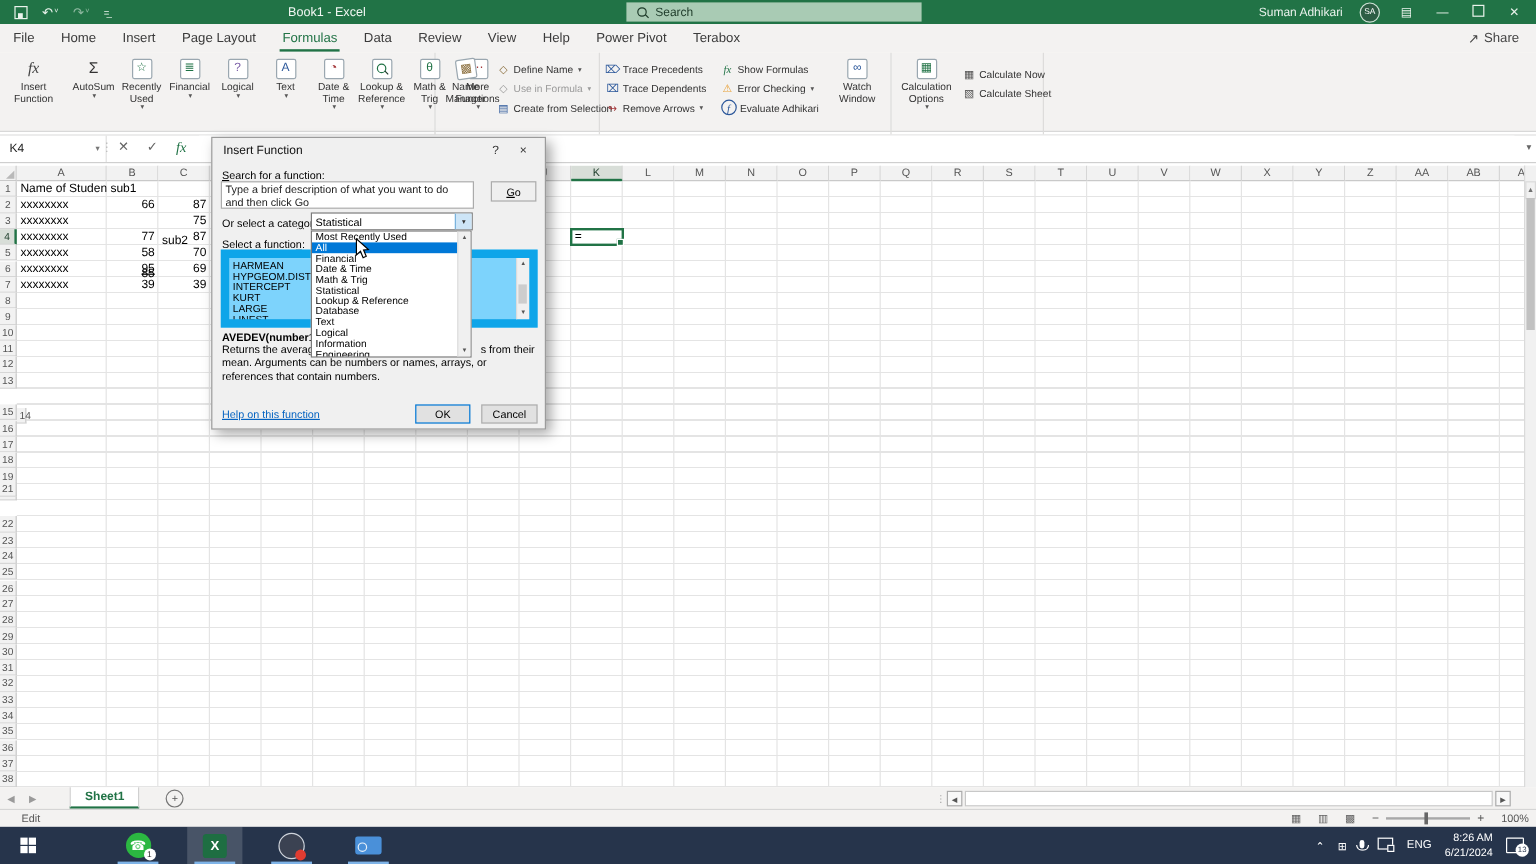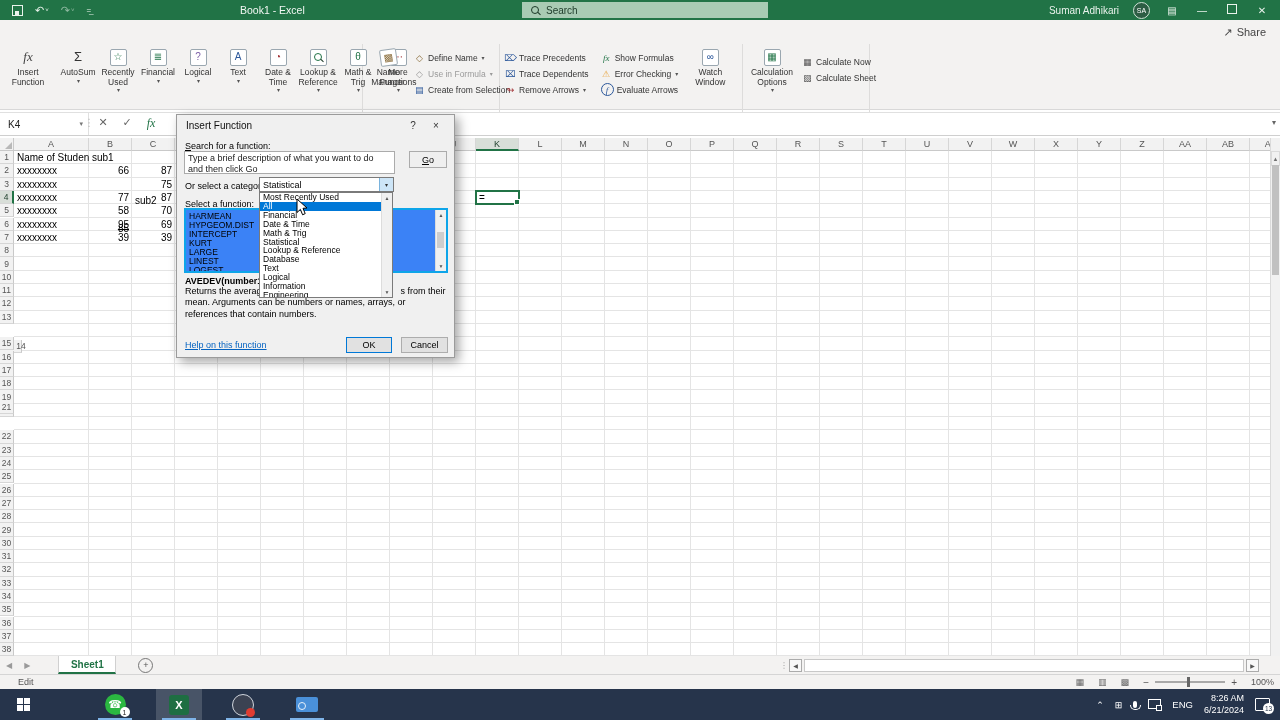--- a/index.html
+++ b/index.html
@@ -91,21 +91,21 @@
   .combo-arrow{margin-left:auto;width:13px;height:100%;background:#cde5f7;border-left:1px solid #7ab3dd;
                display:flex;align-items:center;justify-content:center;font-size:6px;color:#333}
   .ddlist{position:absolute;left:82px;top:77px;width:134px;height:106px;background:#fff;border:1px solid #7a7a7a;
           box-sizing:border-box;z-index:6}
   .dditems{position:absolute;left:0;top:0;right:10px;bottom:0;overflow:hidden}
   .dditem{height:8.83px;display:flex;align-items:center;padding-left:3px;font-size:8.5px;white-space:nowrap}
   .dditem.sel{background:#0078d7;color:#fff}
   .ddscroll{position:absolute;right:0;top:0;bottom:0;width:10px;background:#f0f0f0;border-left:1px solid #dcdcdc}
   .dd-up,.dd-dn{position:absolute;left:0;right:0;height:10px;display:flex;align-items:center;justify-content:center;font-size:5px;color:#555}
   .dd-up{top:0}.dd-dn{bottom:0}
-  .fnlist{position:absolute;left:7px;top:93px;width:264px;height:65px;background:#3b82f6;border:2px solid #0ea5e9;box-sizing:border-box;z-index:2}
+  .fnlist{position:absolute;left:7px;top:93px;width:264px;height:65px;background:#7dd3fc;border:7px solid #0ea5e9;box-sizing:border-box;z-index:2}
   .fnitems{position:absolute;left:0;top:1px;right:10px;bottom:0;overflow:hidden}
   .fnitem{height:9.1px;display:flex;align-items:center;padding-left:3px;font-size:8.5px}
   .fnscroll{position:absolute;right:0;top:0;bottom:0;width:10px;background:#f0f0f0;border-left:1px solid #dcdcdc}
   .fn-thumb{position:absolute;left:1px;top:22px;width:7px;height:16px;background:#cdcdcd}
   .dlg-sig{position:absolute;left:8px;top:161px;font-weight:bold;white-space:nowrap;z-index:1}
   .dlg-desc{position:absolute;left:8px;top:171px;width:264px;line-height:1.25;z-index:1}
   .desc-gap{display:inline-block;width:134px}
   .helplink{position:absolute;left:8px;top:225px;color:#0563c1;text-decoration:underline}
   .okbtn{position:absolute;left:169px;top:222px;width:46px;height:16px;background:#e1e1e1;border:1px solid #0078d7;
          display:flex;align-items:center;justify-content:center;box-sizing:border-box}
@@ -182,20 +182,33 @@
     <span style="font-size:10px;color:#e9f2ec">Suman Adhikari</span>
     <span class="avatar">SA</span>
     <span class="winbtn">▤</span>
     <span class="winbtn">—</span>
     <span class="winbtn"><span class="restore"></span></span>
     <span class="winbtn">✕</span>
   </div>
 </div>
 
 <div class="tabrow">
+  <div id="menu-tabs" style="display:flex;height:100%">
+      <div class="mtab">File</div>
+      <div class="mtab">Home</div>
+      <div class="mtab">Insert</div>
+      <div class="mtab">Page Layout</div>
+      <div class="mtab active">Formulas</div>
+      <div class="mtab">Data</div>
+      <div class="mtab">Review</div>
+      <div class="mtab">View</div>
+      <div class="mtab">Help</div>
+      <div class="mtab">Power Pivot</div>
+      <div class="mtab">Terabox</div>
+    </div>
   <div class="share">
     <span>↗</span>
     <span>Share</span>
   </div>
 </div>
 
 <div class="ribbon">
   <div class="rgroup" style="width:358px">
     <div class="rbtn-lg" style="min-width:46px">
       <span class="ric fxbig">fx</span>
@@ -315,21 +328,21 @@
         <span class="sic fb-fx">fx</span>
         <span>Show Formulas</span>
       </div>
       <div class="rbtn-sm">
         <span class="sic" style="color:#e8a33d">⚠</span>
         <span>Error Checking</span>
           <span class="carr">▾</span>
       </div>
       <div class="rbtn-sm">
         <span class="sic" style="border:1px solid #2b579a;border-radius:50%;font-family:'Liberation Serif',serif;font-style:italic;color:#2b579a">f</span>
-        <span>Evaluate Arrows</span>
+        <span>Evaluate Adhikari</span>
       </div>
     </div>
     <div class="rbtn-lg" style="margin-left:6px;min-width:40px">
       <span class="ric">
           <span class="boxic" style="color:#2b579a">∞</span>
         </span>
       <span style="width:36px">Watch Window</span>
     </div>
     <div class="glabel">Formula Auditing</div>
   </div>

